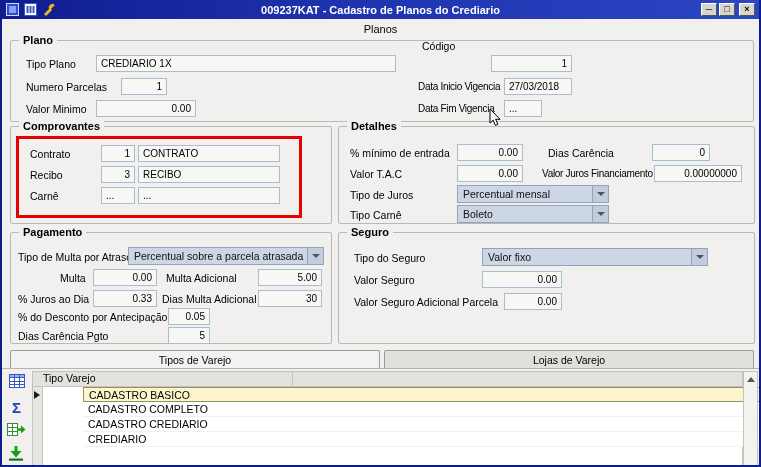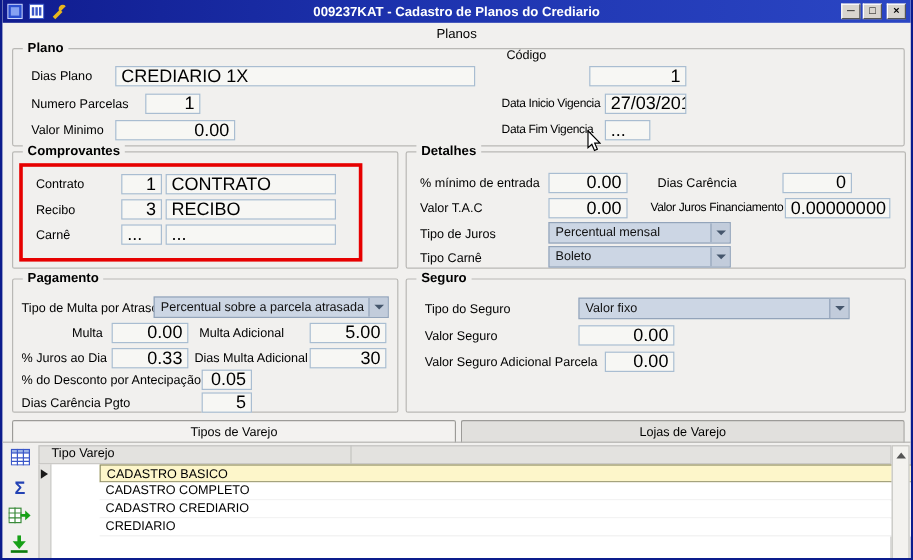--- a/index.html
+++ b/index.html
@@ -21,21 +21,21 @@
 
   
   .group { position:absolute; border:1px solid #b9b8b5; border-radius:2px; }
   .legend { position:absolute; top:-7px; left:8px; background:#f1f0ee; padding:0 4px;
             font-weight:bold; font-size:11px; color:#000; white-space:nowrap; }
 
   .lbl { position:absolute; white-space:nowrap; font-size:10.5px; color:#000; }
   .lbl.tight { font-size:10px; letter-spacing:-0.3px; }
 
   .fld { position:absolute; height:17px; background:#f7f7f4; border:1px solid #a9bdd1;
-         padding:1px 4px; font-size:15px; line-height:13px; color:#000;
+         padding:1px 4px; font-size:10px; line-height:13px; color:#000;
          white-space:nowrap; overflow:hidden; }
   .fld.num { text-align:right; }
 
   .combo { position:absolute; height:18px; background:#ccd6e4; border:1px solid #93a4ba;
            padding:2px 20px 0 5px; font-size:10.5px; color:#111; white-space:nowrap; overflow:hidden; }
   .combo-btn { position:absolute; right:0; top:0; bottom:0; width:16px; background:#c2ccdb;
                border-left:1px solid #93a4ba; }
   .combo-btn::after { content:""; position:absolute; left:4px; top:6px;
                       border:4px solid transparent; border-top-color:#45566c; }
 
@@ -107,21 +107,21 @@
     <span class="tb-btn" style="right:42px">─</span>
     <span class="tb-btn" style="right:24px">□</span>
     <span class="tb-btn" style="right:4px">×</span>
   </div>
 
   <div class="page-title">Planos</div>
 
   <div class="group" style="left:8px;top:40px;width:744px;height:82px">
     <span class="legend">Plano</span>
   </div>
-  <span class="lbl" style="left:24px;top:58px">Dias Plano</span>
+  <span class="lbl" style="left:24px;top:58px">Tipo Plano</span>
   <div class="fld" style="left:94px;top:55px;width:300px">CREDIARIO 1X</div>
   <span class="lbl" style="left:420px;top:40px">Código</span>
   <div class="fld num" style="left:489px;top:55px;width:81px">1</div>
 
   <span class="lbl" style="left:24px;top:81px">Numero Parcelas</span>
   <div class="fld num" style="left:119px;top:78px;width:46px">1</div>
   <span class="lbl tight" style="left:416px;top:81px">Data Inicio Vigencia</span>
   <div class="fld" style="left:502px;top:78px;width:68px">27/03/2018</div>
 
   <span class="lbl" style="left:24px;top:103px">Valor Minimo</span>

